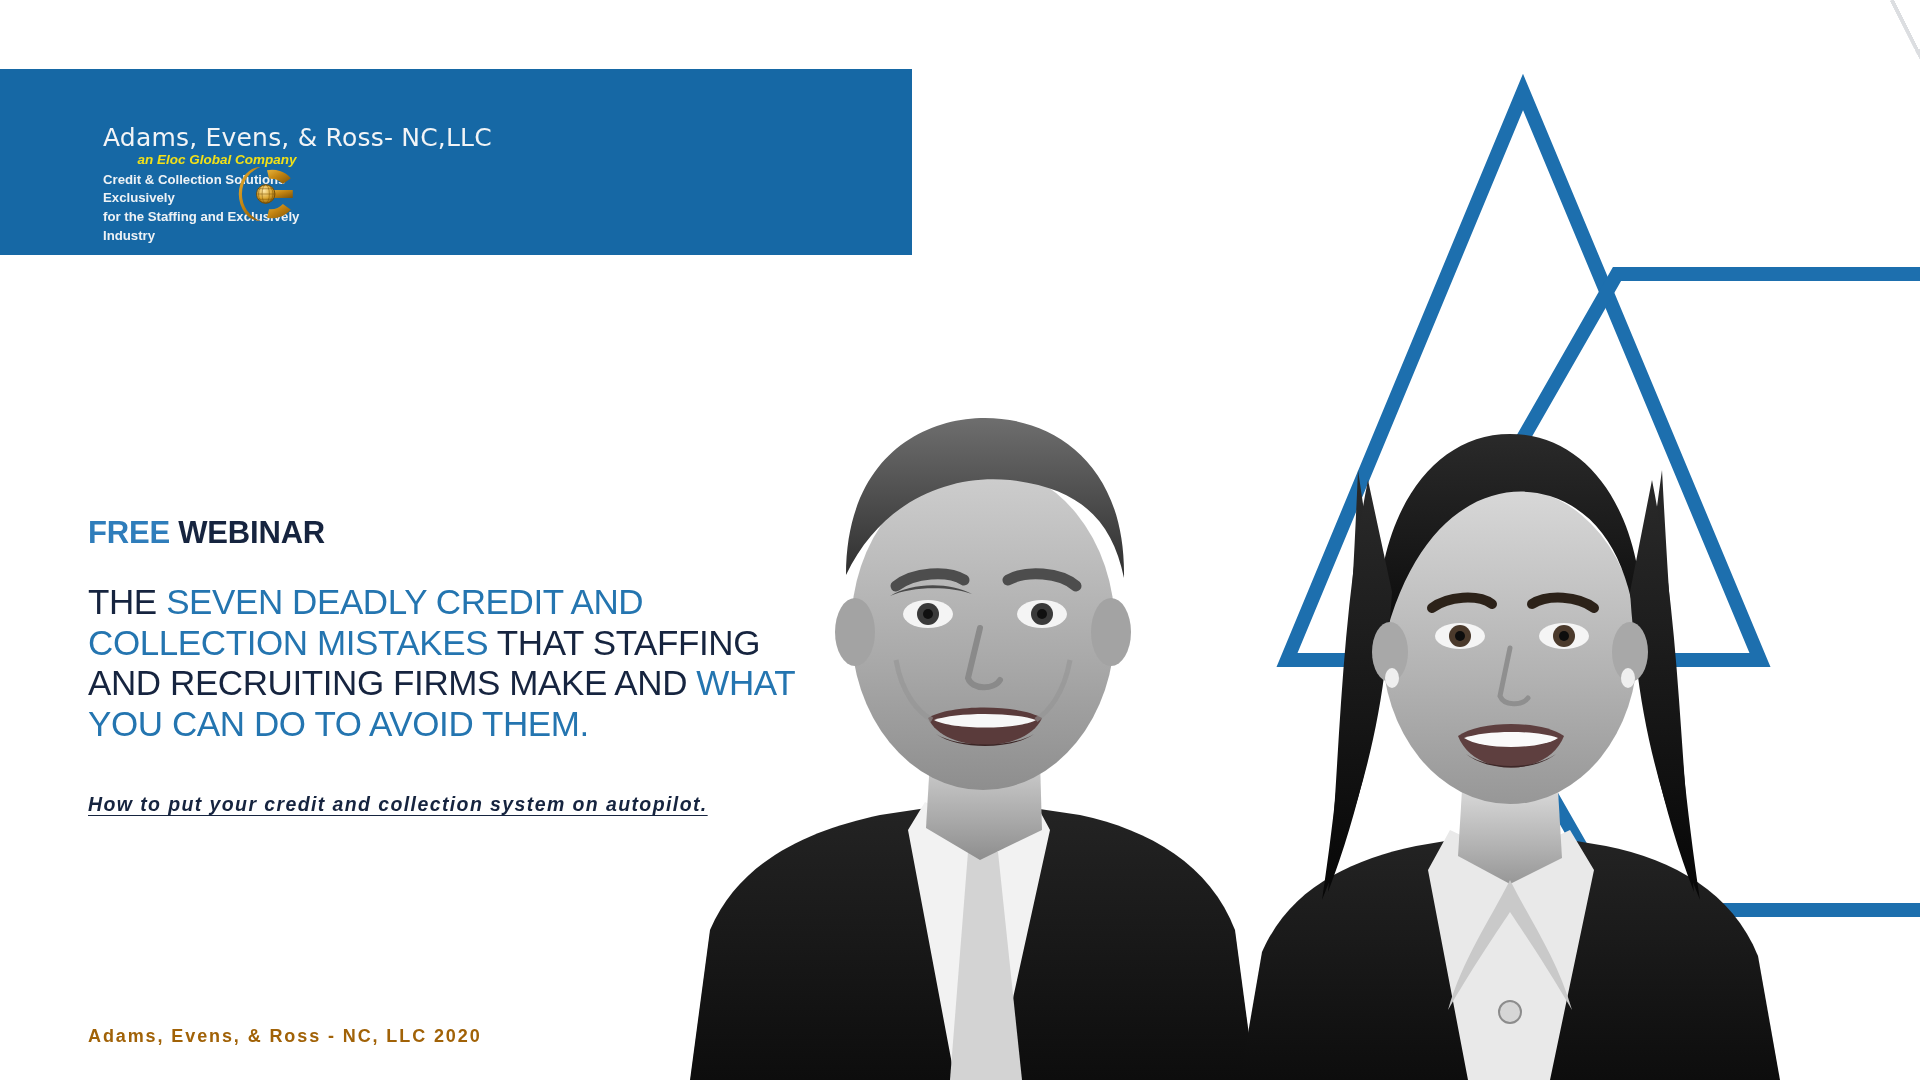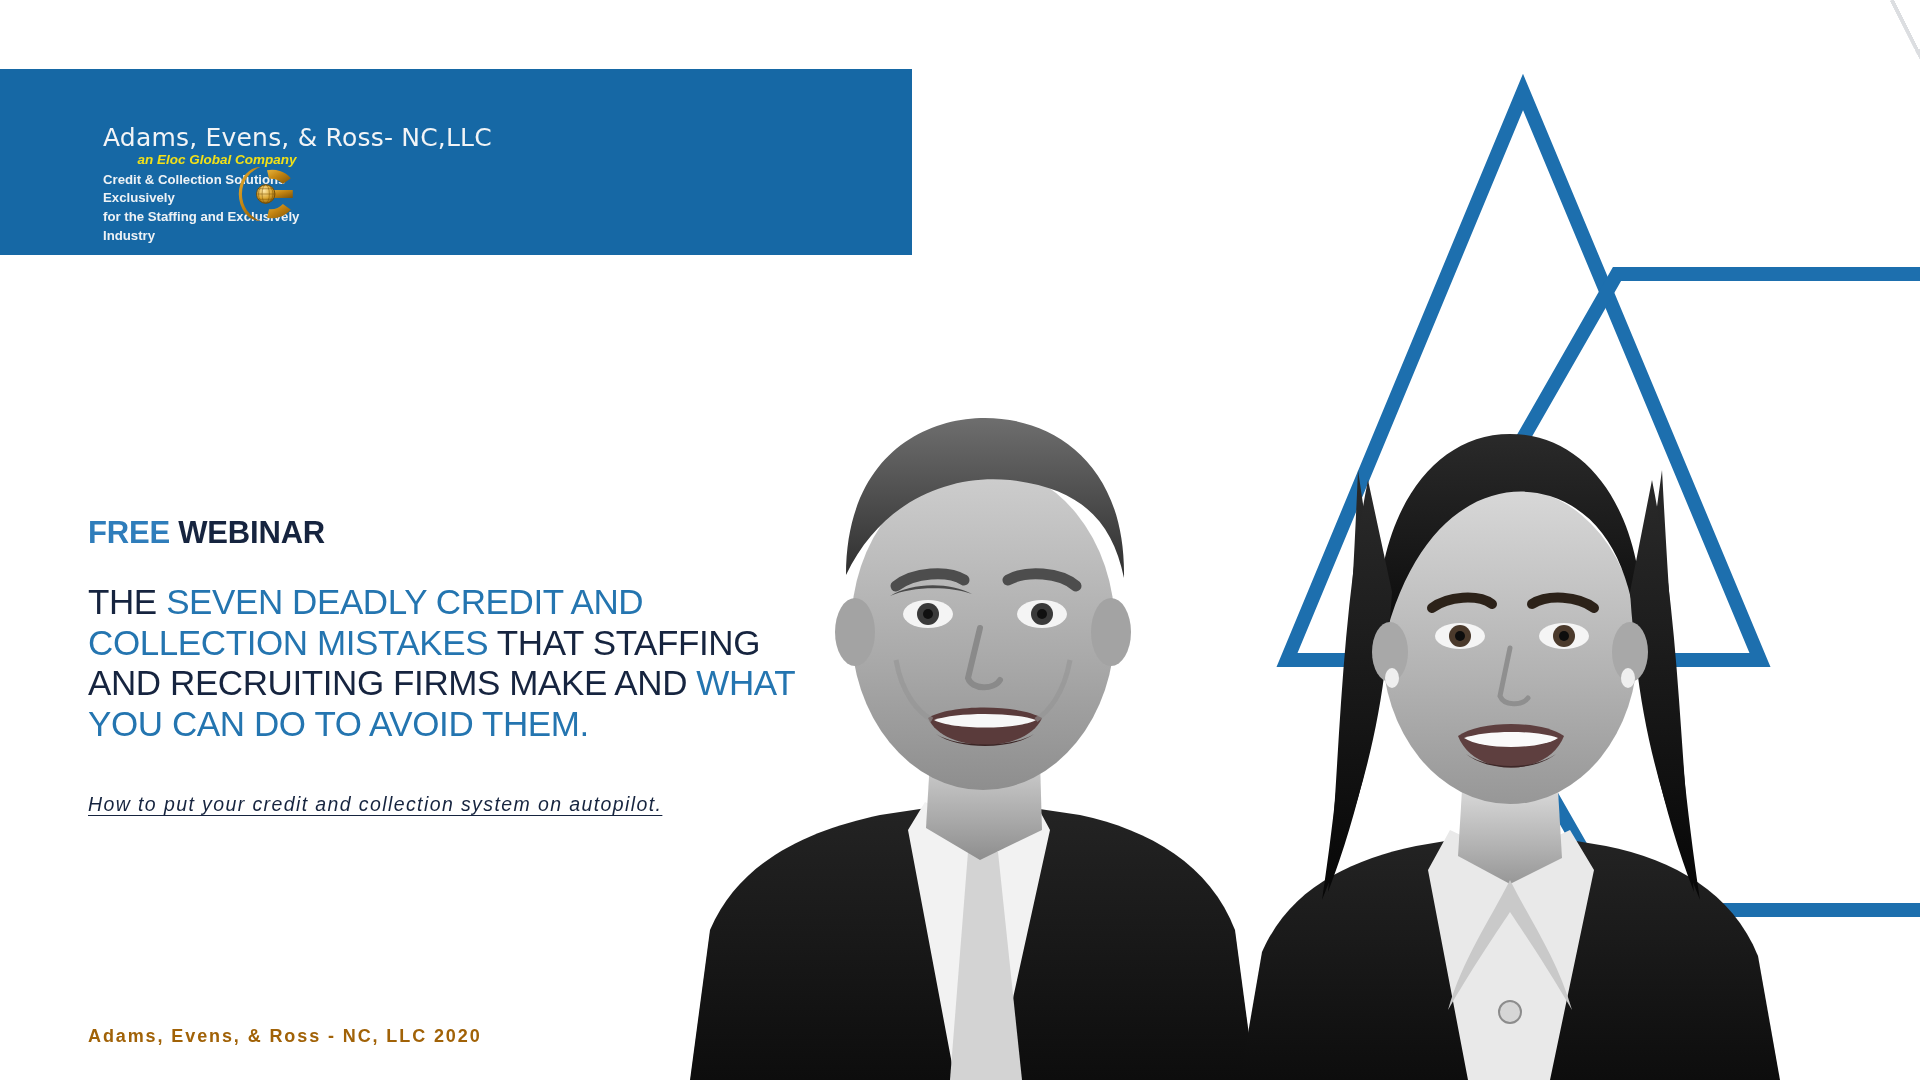--- a/index.html
+++ b/index.html
@@ -140,21 +140,21 @@
     margin-top: 7px;
   }
   .headline .hl { color: #2475b0; }
 
   .subhead {
     position: absolute;
     left: 88px;
     top: 793px;
     font-family: "Liberation Sans", sans-serif;
     font-size: 19.5px;
-    font-weight: 400;
+    font-weight: 700;
     font-style: italic;
     letter-spacing: 1.4px;
     color: #16243f;
     text-decoration: underline;
     text-underline-offset: 4px;
     white-space: nowrap;
   }
 
   .footer-credit {
     position: absolute;

